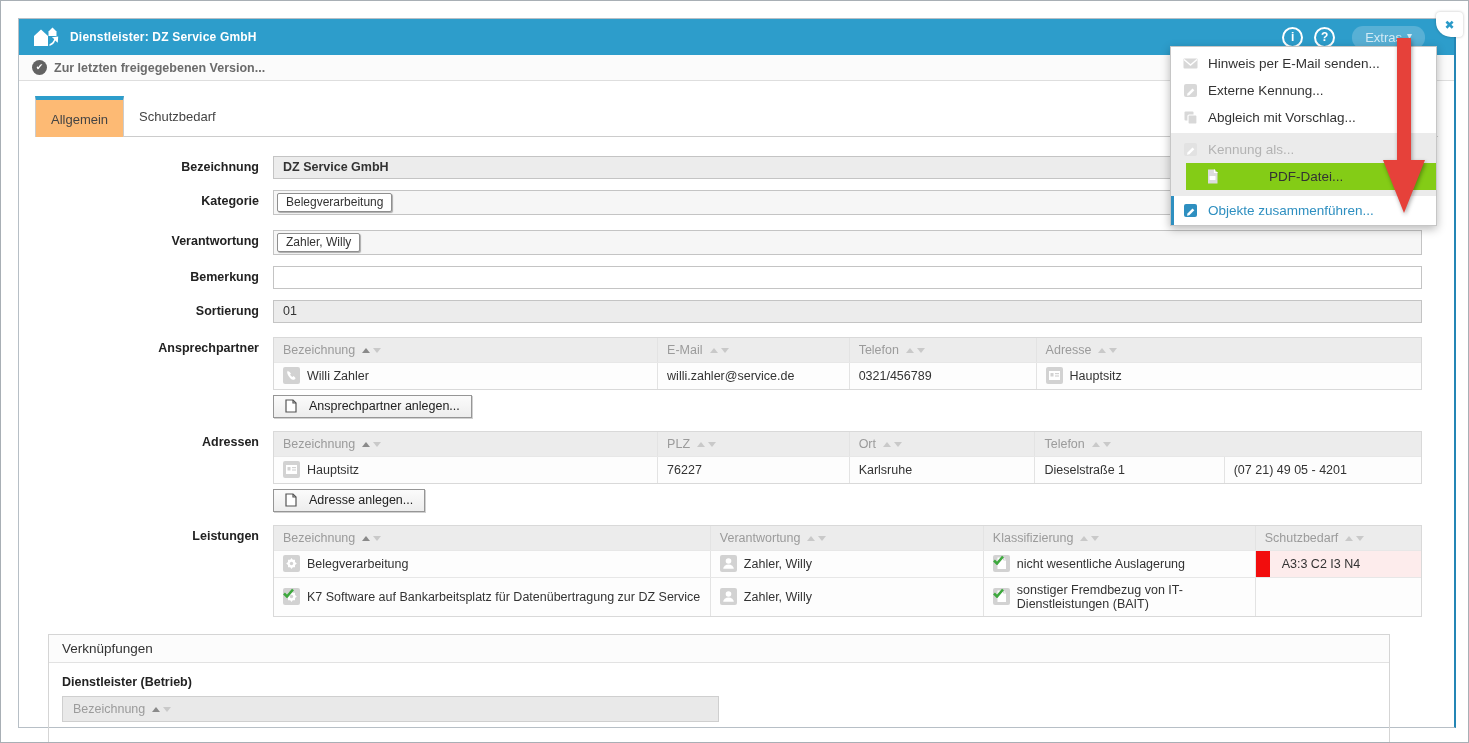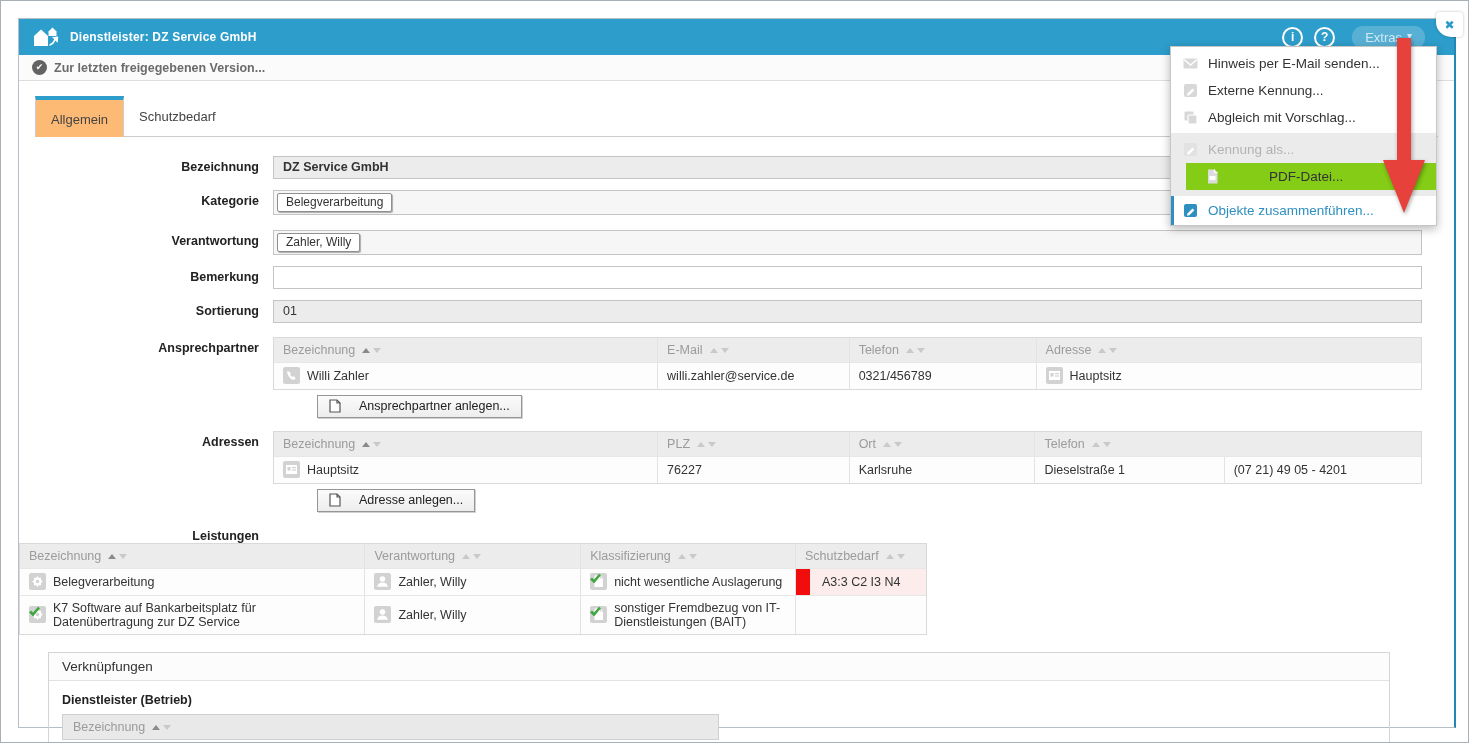--- a/index.html
+++ b/index.html
@@ -64,23 +64,23 @@
   .sort { display:inline-flex; gap:3px; align-items:center; }
   .sort i { width:0; height:0; border-left:4px solid transparent; border-right:4px solid transparent; display:block; }
   .sort .up { border-bottom:5px solid #c9c9c9; }
   .sort .dn { border-top:5px solid #c9c9c9; }
   .sort.on .up { border-bottom-color:#8a8a8a; }
 
   .icbox { width:17px; height:17px; background:#d2d2d2; border-radius:2px; flex:none; position:relative; margin-top:-1px; }
   .icbox svg { position:absolute; inset:0; }
   .gchk { position:absolute; left:-3px; bottom:-4px; width:11px; height:10px; }
 
-  .addbtn { display:inline-flex; align-items:center; gap:18px; margin-top:5px; padding:3px 11px 4px;
+  .addbtn { display:inline-flex; align-items:center; gap:12px; margin-top:5px; padding:3px 11px 4px;
     background:linear-gradient(#fbfbfb,#ededed); border:1px solid #969696; box-shadow:1px 1px 0 rgba(0,0,0,.18);
-    font:inherit; color:#222; cursor:pointer;margin-left:44px; }
+    font:inherit; color:#222; cursor:pointer; }
 
   .sb-cell { position:relative; background:#fdecec; }
   .sb-strip { position:absolute; left:0; top:0; bottom:0; width:14px; background:#f20d0d; }
   .sb-text { padding-left:17px; }
 
   
   .vbox { margin:17px 32px 0 29px; border:1px solid #d5d5d5; }
   .vhead { padding:6px 13px; font-size:13.5px; color:#333; background:#fcfcfc; border-bottom:1px solid #e2e2e2; }
   .vbody { display:flex; padding:12px 13px 13px; gap:27px;flex-direction:column; }
   .vcol-l { width:657px; flex:none; }
@@ -314,21 +314,21 @@
           <button class="addbtn">
             <svg width="12" height="14" viewBox="0 0 12 14">
                 <path d="M1 1 h7 l3 3 v9 h-10 z" fill="#fff" stroke="#555" stroke-width="1.2"></path>
                 <path d="M8 1 v3 h3" fill="none" stroke="#555" stroke-width="1.2"></path>
               </svg>
             <span>Adresse anlegen...</span>
           </button>
         </div>
       </div>
 
-      <div class="frow" style="margin-bottom:0;flex-direction:column;">
+      <div class="frow" style="margin-bottom:0;">
         <div class="flabel">Leistungen</div>
         <div class="fctrl">
           <div class="tbl">
             <div class="thr">
               <div class="th" style="width:38%">
                   <span>Bezeichnung</span>
                   <span class="sort on">
                     <i class="up"></i>
                     <i class="dn"></i>
                   </span>

